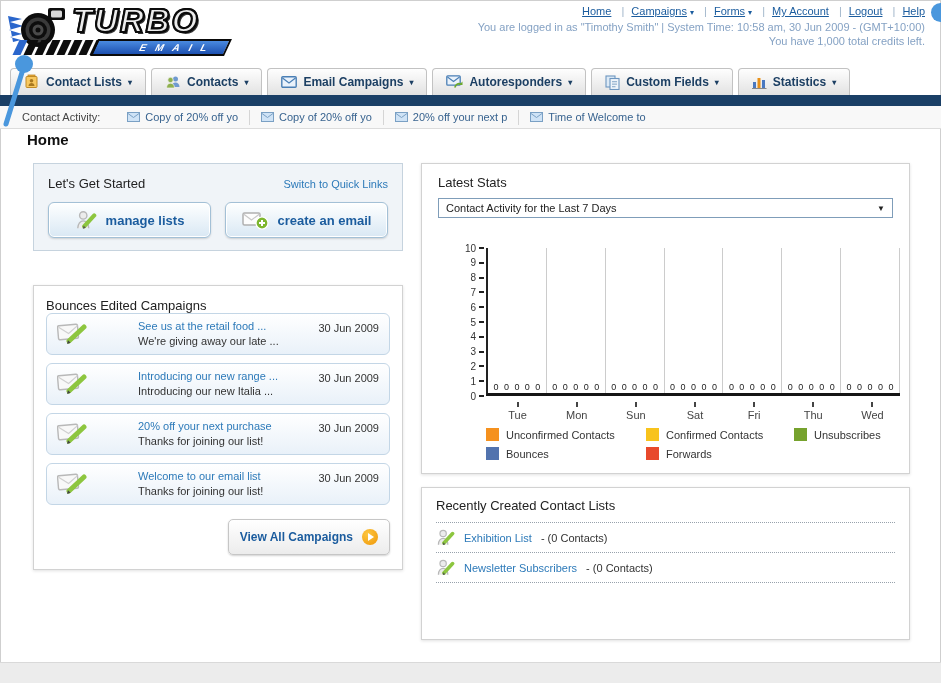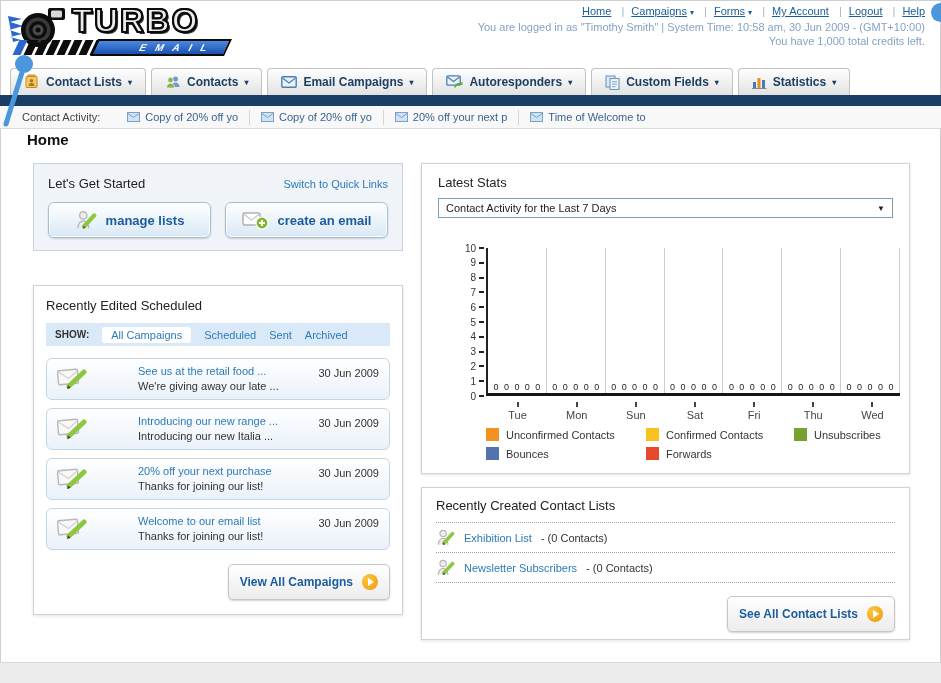--- a/index.html
+++ b/index.html
@@ -7,21 +7,21 @@
   #page {
     position:relative; width:941px; height:683px; background:#fff;
     font-family:"Liberation Sans", sans-serif; overflow:hidden;
     box-shadow: inset 0 0 0 1px #cfcfcf;
   }
 
   
   .logo { position:absolute; left:6px; top:4px; width:250px; height:58px; cursor:pointer; }
   .logo-spiral { position:absolute; left:0; top:2px; }
   .logo-turbo {
-    position:absolute; left:66px; top:-2px; font-size:33px; font-weight:bold;
+    position:absolute; left:66px; top:-2px; font-size:33px; font-style:italic; font-weight:bold;
     letter-spacing:2px; color:#ededed; -webkit-text-stroke:2px #0c0c0c;
     text-shadow:1px 1px 0 #000, -1px -1px 0 #000, 1px -1px 0 #000, -1px 1px 0 #000, 2px 2px 0 #333;
   }
   .logo-stripes { position:absolute; left:10px; top:36px; display:flex; gap:3px; }
   .logo-stripes i { width:8px; height:15px; background:#0d0d0d; transform:skewX(-25deg); }
   .logo-stripes i.blue { background:#2a66cc; }
   .logo-email-bar {
     position:absolute; left:88px; top:35px; width:134px; height:17px;
     background:linear-gradient(#4a8ae0,#1c50b0); transform:skewX(-25deg);
     border:2px solid #0a0a0a; display:flex; align-items:center; justify-content:flex-end; padding-right:10px;
@@ -324,28 +324,21 @@
               <path d="M1.5 4l8 6 8-6" fill="none" stroke="#c8c8c8" stroke-width="1.2"></path>
               <circle cx="20" cy="13" r="6" fill="#7db72f" stroke="#fff" stroke-width="1.2"></circle>
               <path d="M20 10v6M17 13h6" stroke="#fff" stroke-width="2"></path>
             </svg>
           <span>create an email</span>
         </button>
       </div>
     </div>
 
     <div class="panel-white">
-      <div class="panel-title">Recently Edited Scheduled</div>
-      <div class="show-bar">
-        <span class="show-label">SHOW:</span>
-        <span class="filter active">All Campaigns</span>
-        <a class="filter">Scheduled</a>
-        <a class="filter">Sent</a>
-        <a class="filter">Archived</a>
-      </div>
+      <div class="panel-title">Bounces Edited Campaigns</div>
 
       <div class="camp-row">
         <svg width="30" height="26" viewBox="0 0 30 26">
             <g transform="rotate(-5 11 12)">
               <rect x="1" y="5" width="20" height="14" rx="1.5" fill="#f8f8f8" stroke="#b8b8b8" stroke-width="1.4"></rect>
               <path d="M2 6.5l9.5 7 9.5-7" fill="none" stroke="#cfcfcf" stroke-width="1.2"></path>
             </g>
             <line x1="12" y1="21" x2="27" y2="7" stroke="#8dc63f" stroke-width="5" stroke-linecap="round"></line>
             <path d="M10 24l3.6-1.2-2.6-2.6z" fill="#444"></path>
           </svg>
@@ -579,23 +572,17 @@
       <div class="cl-item">
         <svg width="19" height="19" viewBox="0 0 24 24">
             <circle cx="9" cy="7" r="4" fill="#ececec" stroke="#b8b8b8" stroke-width="1.5"></circle>
             <path d="M3 21c0-5 3-8 6-8s6 3 6 8" fill="#ececec" stroke="#b8b8b8" stroke-width="1.5"></path>
             <line x1="10" y1="19" x2="21" y2="7" stroke="#8dc63f" stroke-width="4.5" stroke-linecap="round"></line>
             <path d="M8.5 21.5l3.2-1.1-2.3-2.3z" fill="#555"></path>
           </svg>
         <a>Newsletter Subscribers</a>
         <span class="detail">- (0 Contacts)</span>
       </div>
-      <div class="cl-footer">
-        <button class="action-btn">
-          <span>See All Contact Lists</span>
-          <span class="arrow-circle"></span>
-        </button>
-      </div>
     </div>
   </div>
 
   <div class="footer-strip"></div>
 </div>
 
 </body></html>

